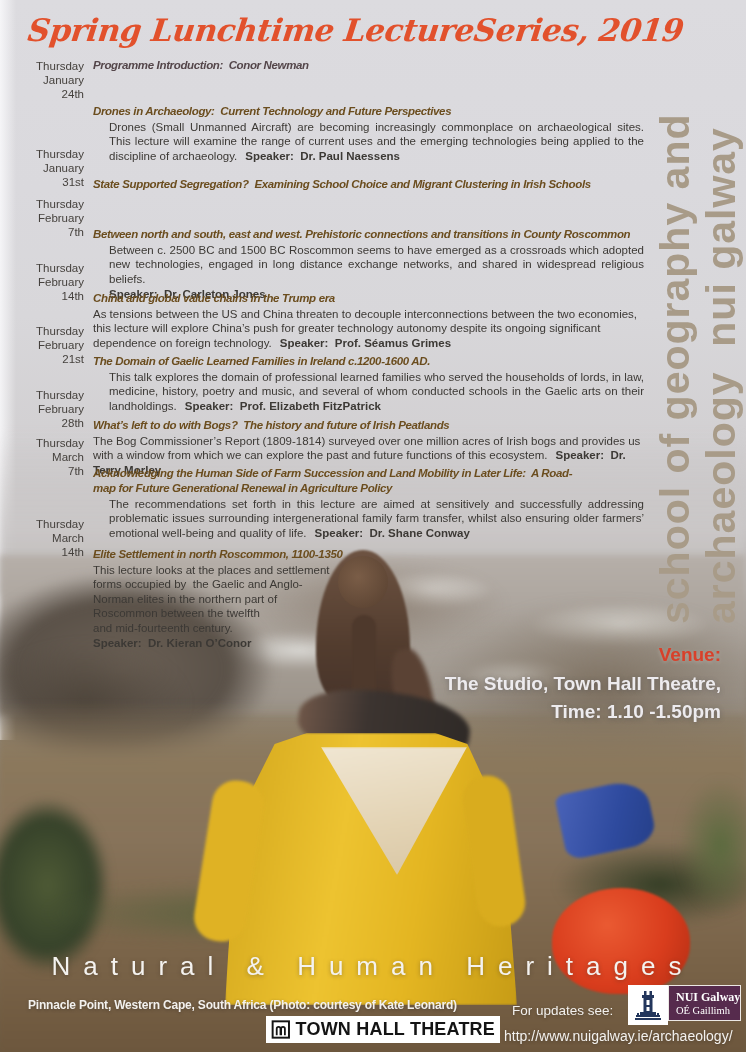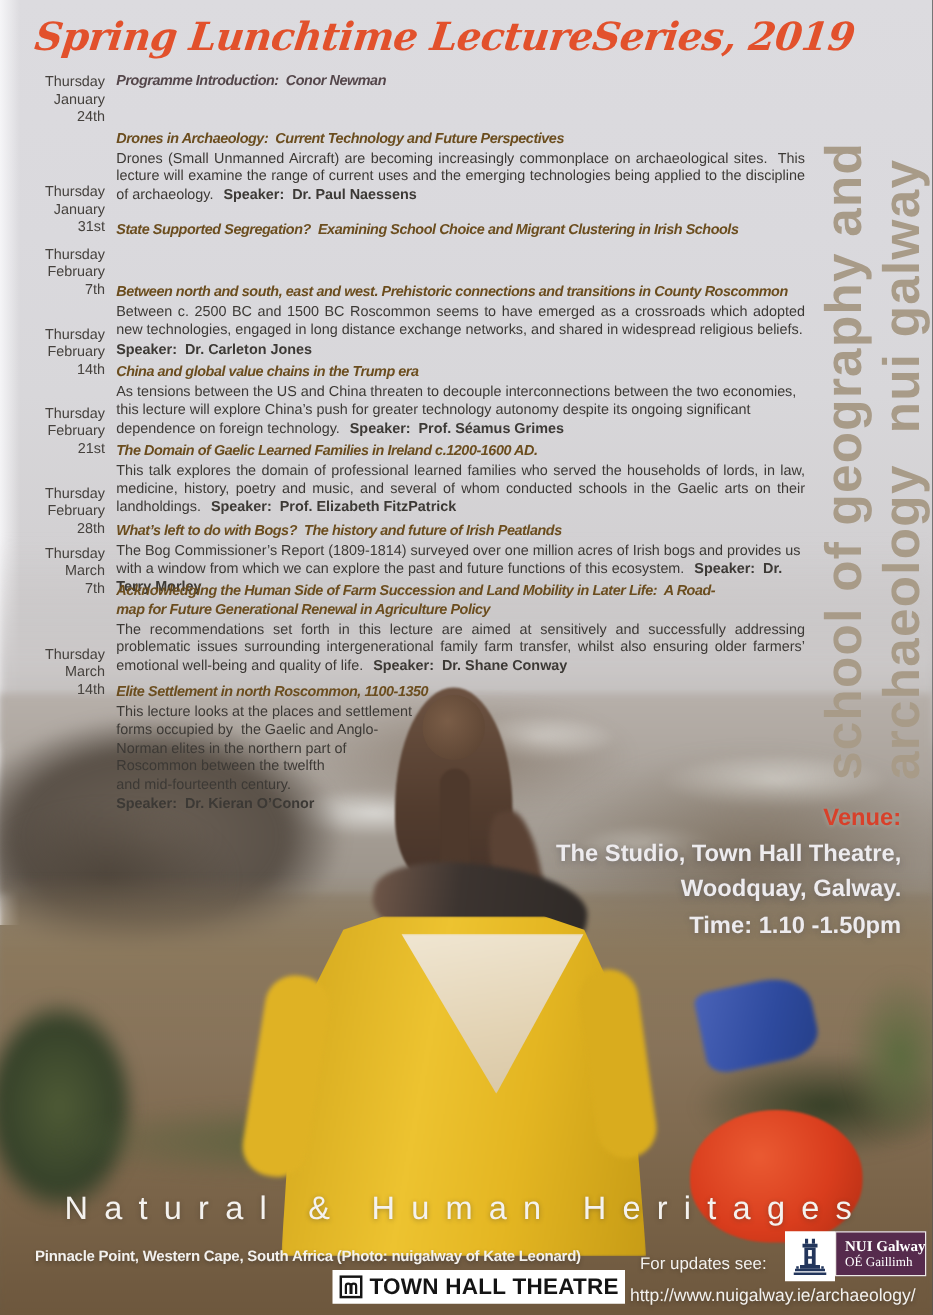--- a/index.html
+++ b/index.html
@@ -28,21 +28,21 @@
     font-size:11.5px;line-height:1.22;color:#45413d;padding-top:1px;}
   .date div{position:static;}
   .content{position:static;margin-left:9px;flex:1;min-width:0;}
   .content >*{position:static;}
   .lec-pretitle,.lec-title{
     font-style:italic;font-weight:bold;font-size:11.5px;letter-spacing:-0.35px;
     line-height:1.3;white-space:pre;color:#6b4d1e;}
   .lec-pretitle{color:#54464a;margin-bottom:8px;}
   .lec-title{margin-bottom:1px;margin-top:31px;}
   .lec-body{font-size:11.5px;line-height:1.26;color:#3c3935;white-space:pre-wrap;}
-  .lec-body.just{text-align:justify;}
+  .lec-body.just{text-align:justify;margin-left:16px;}
   .lec-body span{position:static;}
   .speaker{font-weight:bold;}
   .speaker.inline{margin-left:8px;}
   .speaker.block{display:block;margin-top:1px;}
   .narrow{width:302px;}
 
   .sidebar{top:52px;right:3px;height:572px;display:flex;gap:2px;}
   .sidebar span{
     position:static;writing-mode:vertical-rl;transform:rotate(180deg);
     font-weight:bold;font-size:41px;letter-spacing:1px;line-height:1.06;
@@ -218,26 +218,25 @@
 forms occupied by  the Gaelic and Anglo-
 Norman elites in the northern part of
 Roscommon between the twelfth
 and mid-fourteenth century.</span><span class="speaker block">Speaker:  Dr. Kieran O’Conor</span></div>
     </div>
   </div>
 
   <div class="venue">
     <div class="vlabel">Venue:</div>
     <div>The Studio, Town Hall Theatre,</div>
-    <div>Woodquay, Galway.</div>
     <div>Time:  1.10 -1.50pm</div>
   </div>
 
   <div class="banner">Natural &amp; Human Heritages</div>
-  <div class="credit">Pinnacle Point, Western Cape, South Africa (Photo: nuigalway of Kate Leonard)</div>
+  <div class="credit">Pinnacle Point, Western Cape, South Africa (Photo: courtesy of Kate Leonard)</div>
   <div class="updates">For updates see:</div>
 
   <div class="nui">
     <div class="nui-crest">
       <svg width="30" height="32" viewBox="0 0 30 32">
         <g fill="#23365c">
           <rect x="11" y="2" width="2.5" height="4"></rect>
           <rect x="16.5" y="2" width="2.5" height="4"></rect>
           <rect x="9" y="6" width="12" height="3"></rect>
           <rect x="10.5" y="9" width="9" height="14"></rect>

